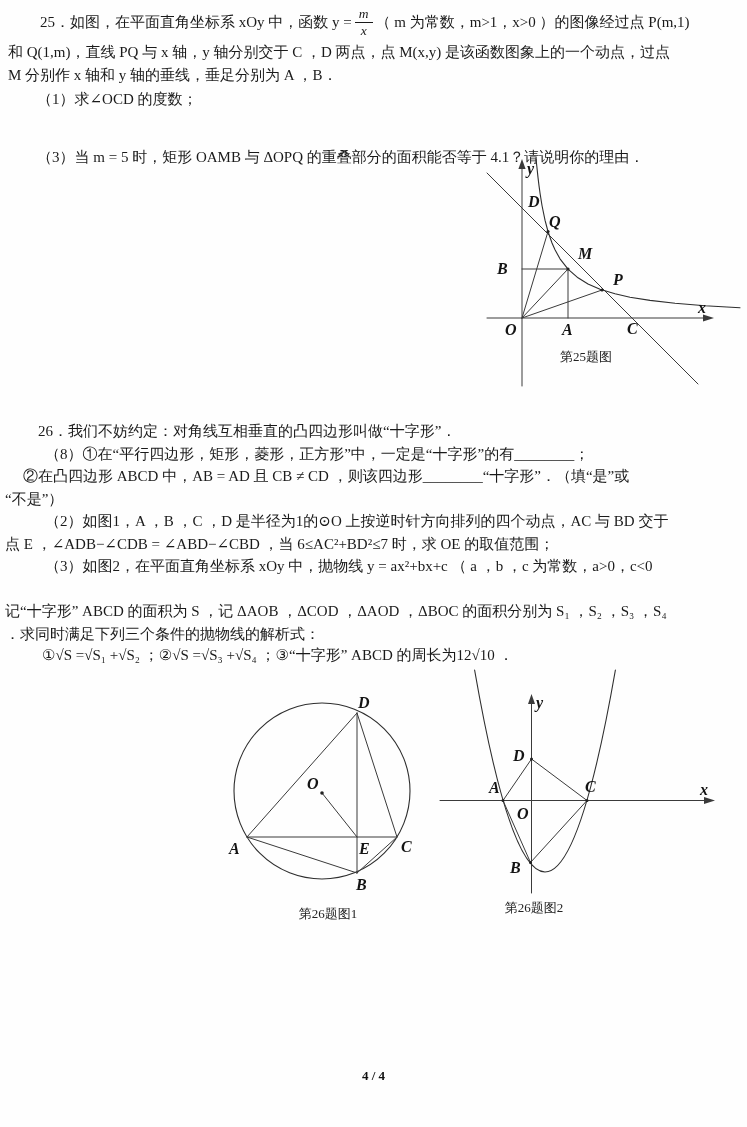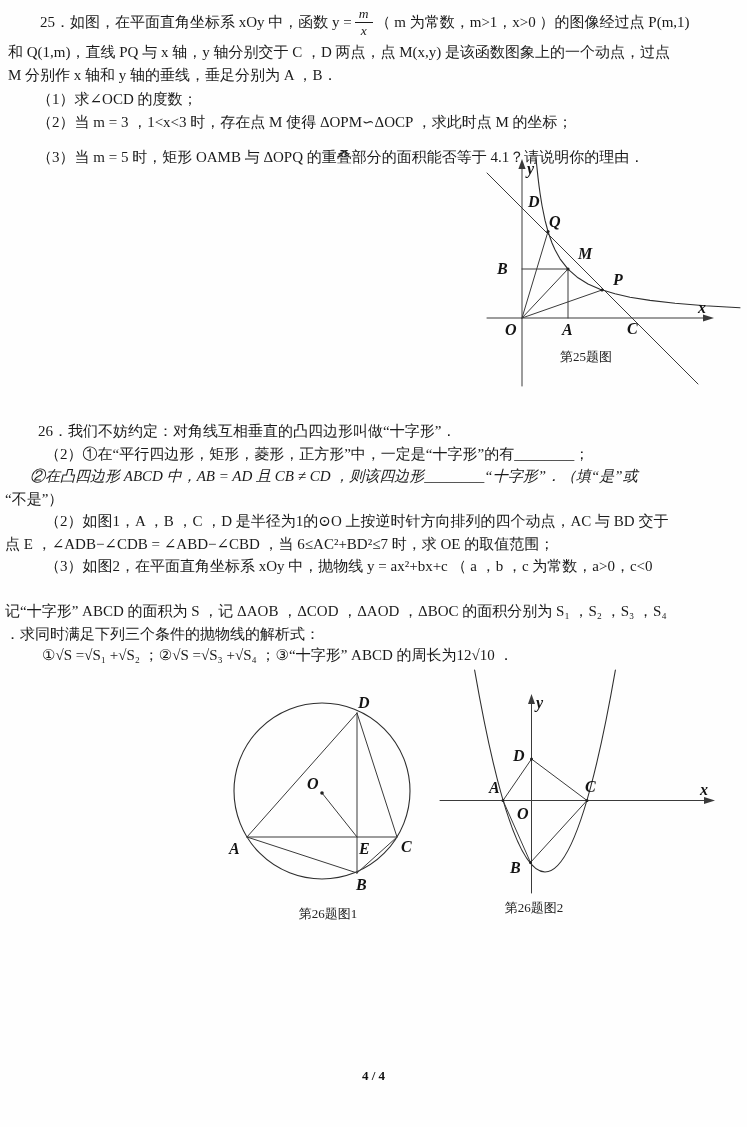--- a/index.html
+++ b/index.html
@@ -54,21 +54,20 @@
     <span>25．如图，在平面直角坐标系 xOy 中，函数 y =</span>
     <span class="frac">
         <span class="num">m</span>
         <span class="den">x</span>
       </span>
     <span>（ m 为常数，m&gt;1，x&gt;0 ）的图像经过点 P(m,1)</span>
   </div>
   <div class="tline" style="left:8px;top:42px;">和 Q(1,m)，直线 PQ 与 x 轴，y 轴分别交于 C ，D 两点，点 M(x,y) 是该函数图象上的一个动点，过点</div>
   <div class="tline" style="left:8px;top:65px;">M 分别作 x 轴和 y 轴的垂线，垂足分别为 A ，B．</div>
   <div class="tline" style="left:37px;top:89px;">（1）求∠OCD 的度数；</div>
-  <div class="tline" style="left:37px;top:112px;">（2）当 m = 3 ，1&lt;x&lt;3 时，存在点 M 使得 ΔOPM∽ΔOCP ，求此时点 M 的坐标；</div>
   <div class="tline" style="left:37px;top:147px;">（3）当 m = 5 时，矩形 OAMB 与 ΔOPQ 的重叠部分的面积能否等于 4.1？请说明你的理由．</div>
 
   <svg class="figure" style="left:440px;top:158px;" width="307" height="247" viewBox="0 0 307 247">
 
     <g>
       <line class="fig-stroke" x1="82" y1="8" x2="82" y2="228"></line>
       <path class="fig-arrow" d="M82 1 L78.4 11 L85.6 11 Z"></path>
       <line class="fig-stroke" x1="47" y1="160" x2="270" y2="160"></line>
       <path class="fig-arrow" d="M274 160 L263 156.4 L263 163.6 Z"></path>
     </g>
@@ -97,22 +96,22 @@
     <text class="mlabel" x="57" y="116">B</text>
     <text class="mlabel" x="173" y="127">P</text>
     <text class="mlabel" x="258" y="155">x</text>
     <text class="mlabel" x="65" y="177">O</text>
     <text class="mlabel" x="122" y="177">A</text>
     <text class="mlabel" x="187" y="176">C</text>
     <text class="figcaption" x="146" y="203" text-anchor="middle">第25题图</text>
   </svg>
 
   <div class="tline" style="left:38px;top:421px;">26．我们不妨约定：对角线互相垂直的凸四边形叫做“十字形”．</div>
-  <div class="tline" style="left:45px;top:444px;">（2）①在“平行四边形，矩形，菱形，正方形”中，一定是“十字形”的有________；</div>
-  <div class="tline" style="left:30px;top:466px;font-style:italic;">②在凸四边形 ABCD 中，AB = AD 且 CB ≠ CD ，则该四边形________“十字形”．（填“是”或</div>
+  <div class="tline" style="left:45px;top:444px;">（8）①在“平行四边形，矩形，菱形，正方形”中，一定是“十字形”的有________；</div>
+  <div class="tline" style="left:23px;top:466px;">②在凸四边形 ABCD 中，AB = AD 且 CB ≠ CD ，则该四边形________“十字形”．（填“是”或</div>
   <div class="tline" style="left:5px;top:489px;">“不是”）</div>
   <div class="tline" style="left:45px;top:511px;">（2）如图1，A ，B ，C ，D 是半径为1的⊙O 上按逆时针方向排列的四个动点，AC 与 BD 交于</div>
   <div class="tline" style="left:5px;top:534px;">点 E ，∠ADB−∠CDB = ∠ABD−∠CBD ，当 6≤AC²+BD²≤7 时，求 OE 的取值范围；</div>
   <div class="tline" style="left:45px;top:556px;">（3）如图2，在平面直角坐标系 xOy 中，抛物线 y = ax²+bx+c （ a ，b ，c 为常数，a&gt;0，c&lt;0</div>
   <div class="tline" style="left:5px;top:601px;text-align:center;">记“十字形” ABCD 的面积为 S ，记 ΔAOB ，ΔCOD ，ΔAOD ，ΔBOC 的面积分别为 S₁ ，S₂ ，S₃ ，S₄</div>
   <div class="tline" style="left:5px;top:624px;">．求同时满足下列三个条件的抛物线的解析式：</div>
   <div class="tline" style="left:42px;top:645px;">①√S =√S₁ +√S₂ ；②√S =√S₃ +√S₄ ；③“十字形” ABCD 的周长为12√10 ．</div>
 
   <svg class="figure" style="left:220px;top:690px;" width="200" height="240" viewBox="0 0 200 240">
     <circle class="fig-curve" cx="102" cy="101" r="88"></circle>

